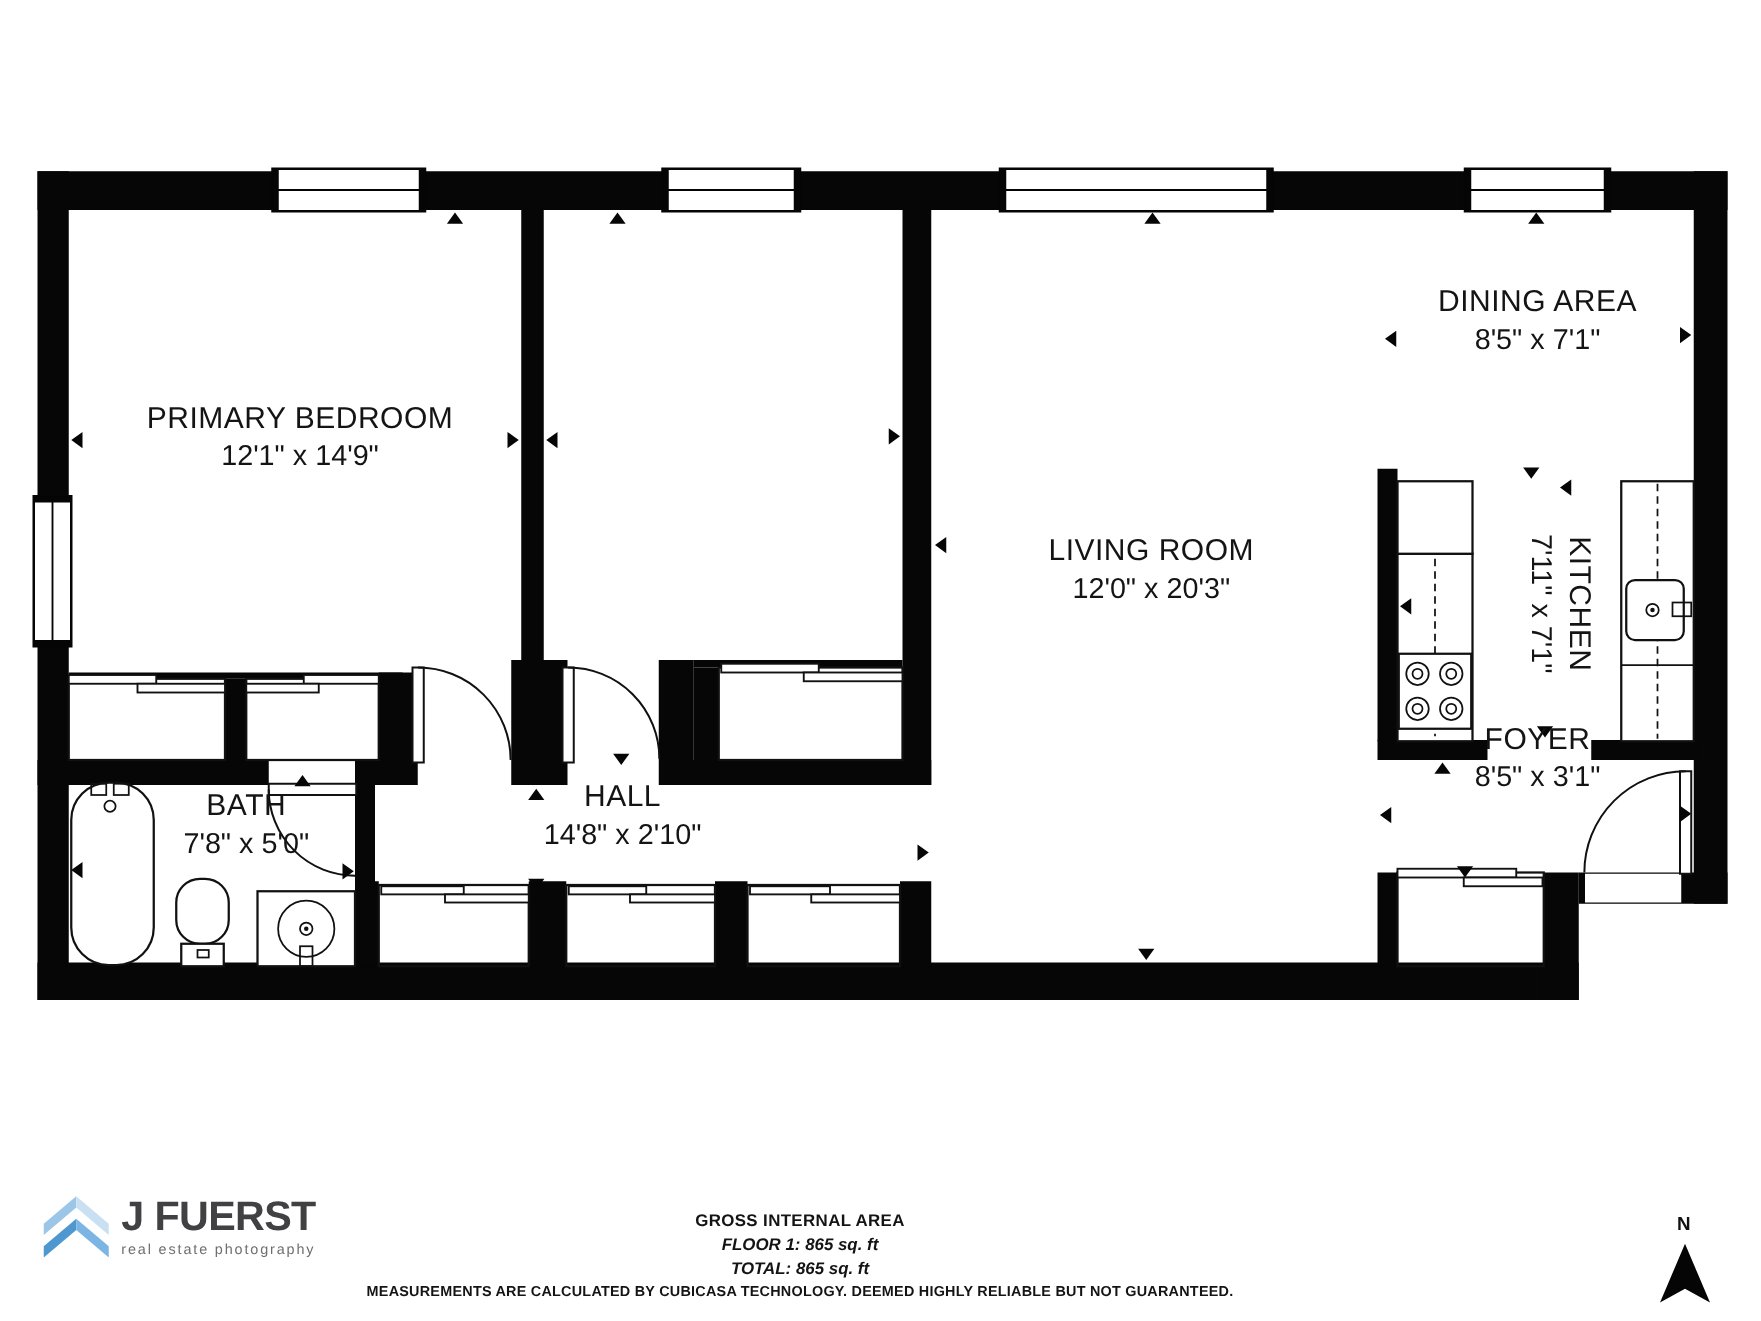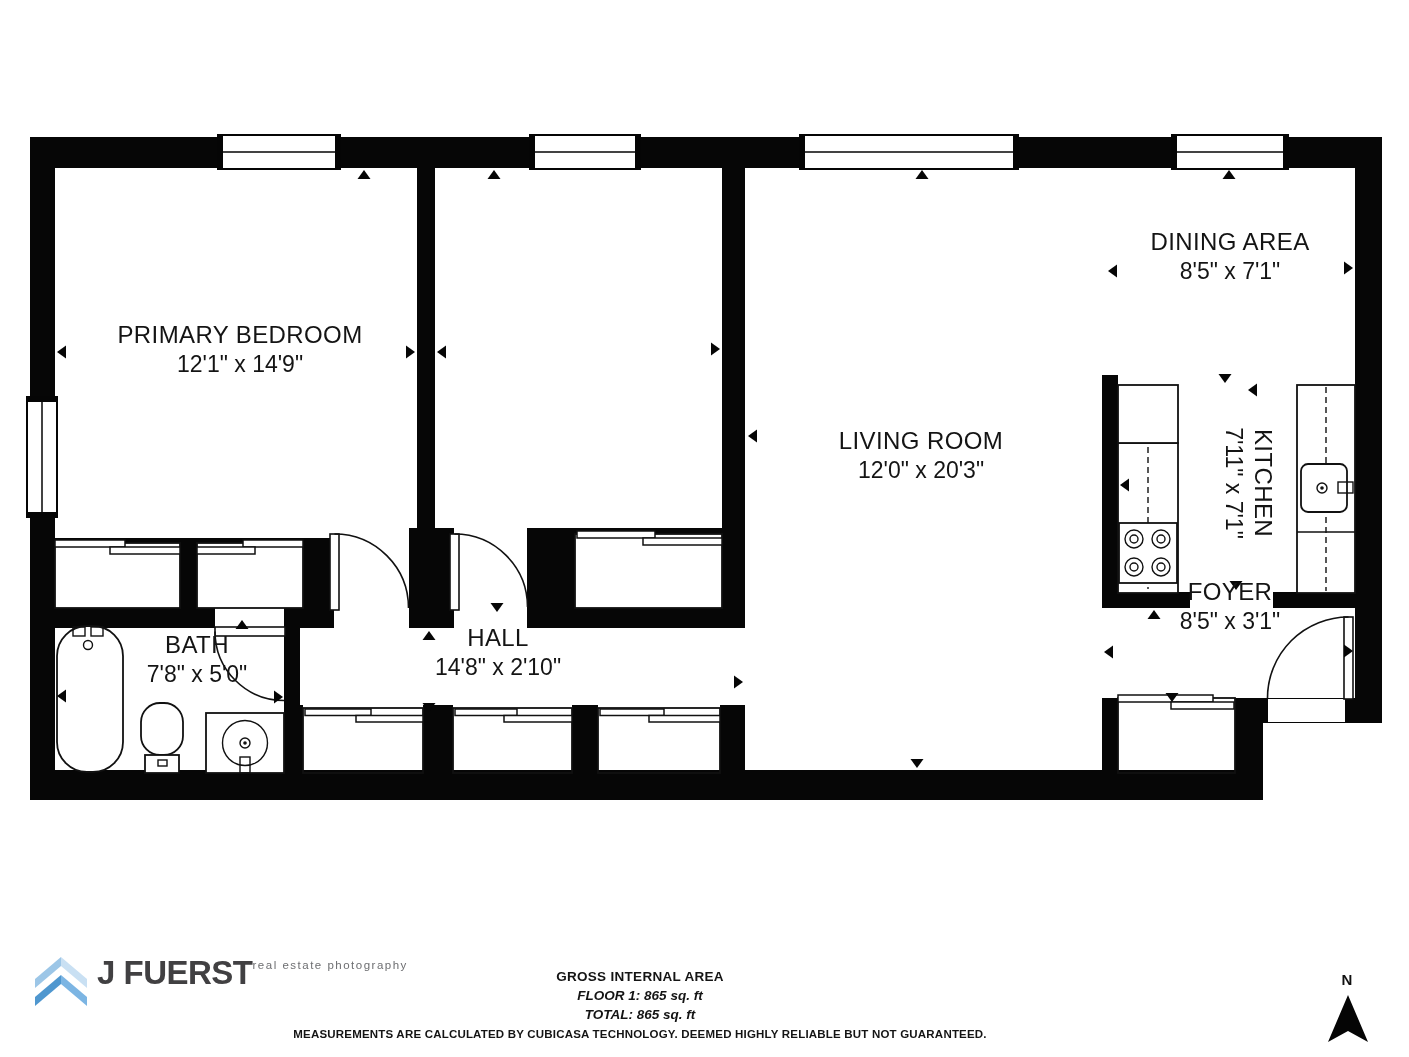--- a/index.html
+++ b/index.html
@@ -14,21 +14,21 @@
   .room-label .rname { font-size:24px; letter-spacing:0.4px; line-height:1.1; }
   .room-label .rdims { font-size:23px; margin-top:4px; line-height:1.1; }
   .room-label.rotated { transform:translate(-50%,-50%) rotate(90deg); }
 
   .gia { position:absolute; left:0; top:969px; width:1280px; text-align:center; color:#141414; }
   .gia-title { font-size:13.5px; font-weight:600; letter-spacing:0.3px; }
   .gia-line  { font-size:13.5px; font-weight:600; margin-top:4px;font-style:italic; }
   .gia-disclaimer { font-size:11.5px; font-weight:600; margin-top:6px; letter-spacing:0.2px; }
 
   .logo { position:absolute; left:34px; top:956px; display:flex; align-items:flex-start; gap:9px; }
-  .logo-text { display:flex; }
+  .logo-text { display:flex; flex-direction:column; }
   .brand { font-size:33px; font-weight:bold; color:#414042; letter-spacing:-0.5px; line-height:1.05; }
   .tagline { font-size:11.5px; color:#6d6e71; letter-spacing:1.5px; margin-top:3px; }
 
   .north-n { position:absolute; left:1335px; top:971px; width:24px; text-align:center;
              font-size:15px; font-weight:bold; color:#111; }
 
   .win { fill:#ffffff; stroke:#050505; stroke-width:2; }
   .winline { stroke:#050505; stroke-width:1.5; }
   .leaf { fill:#ffffff; stroke:#111; stroke-width:1.6; }
   .arc { fill:none; stroke:#111; stroke-width:1.6; }

